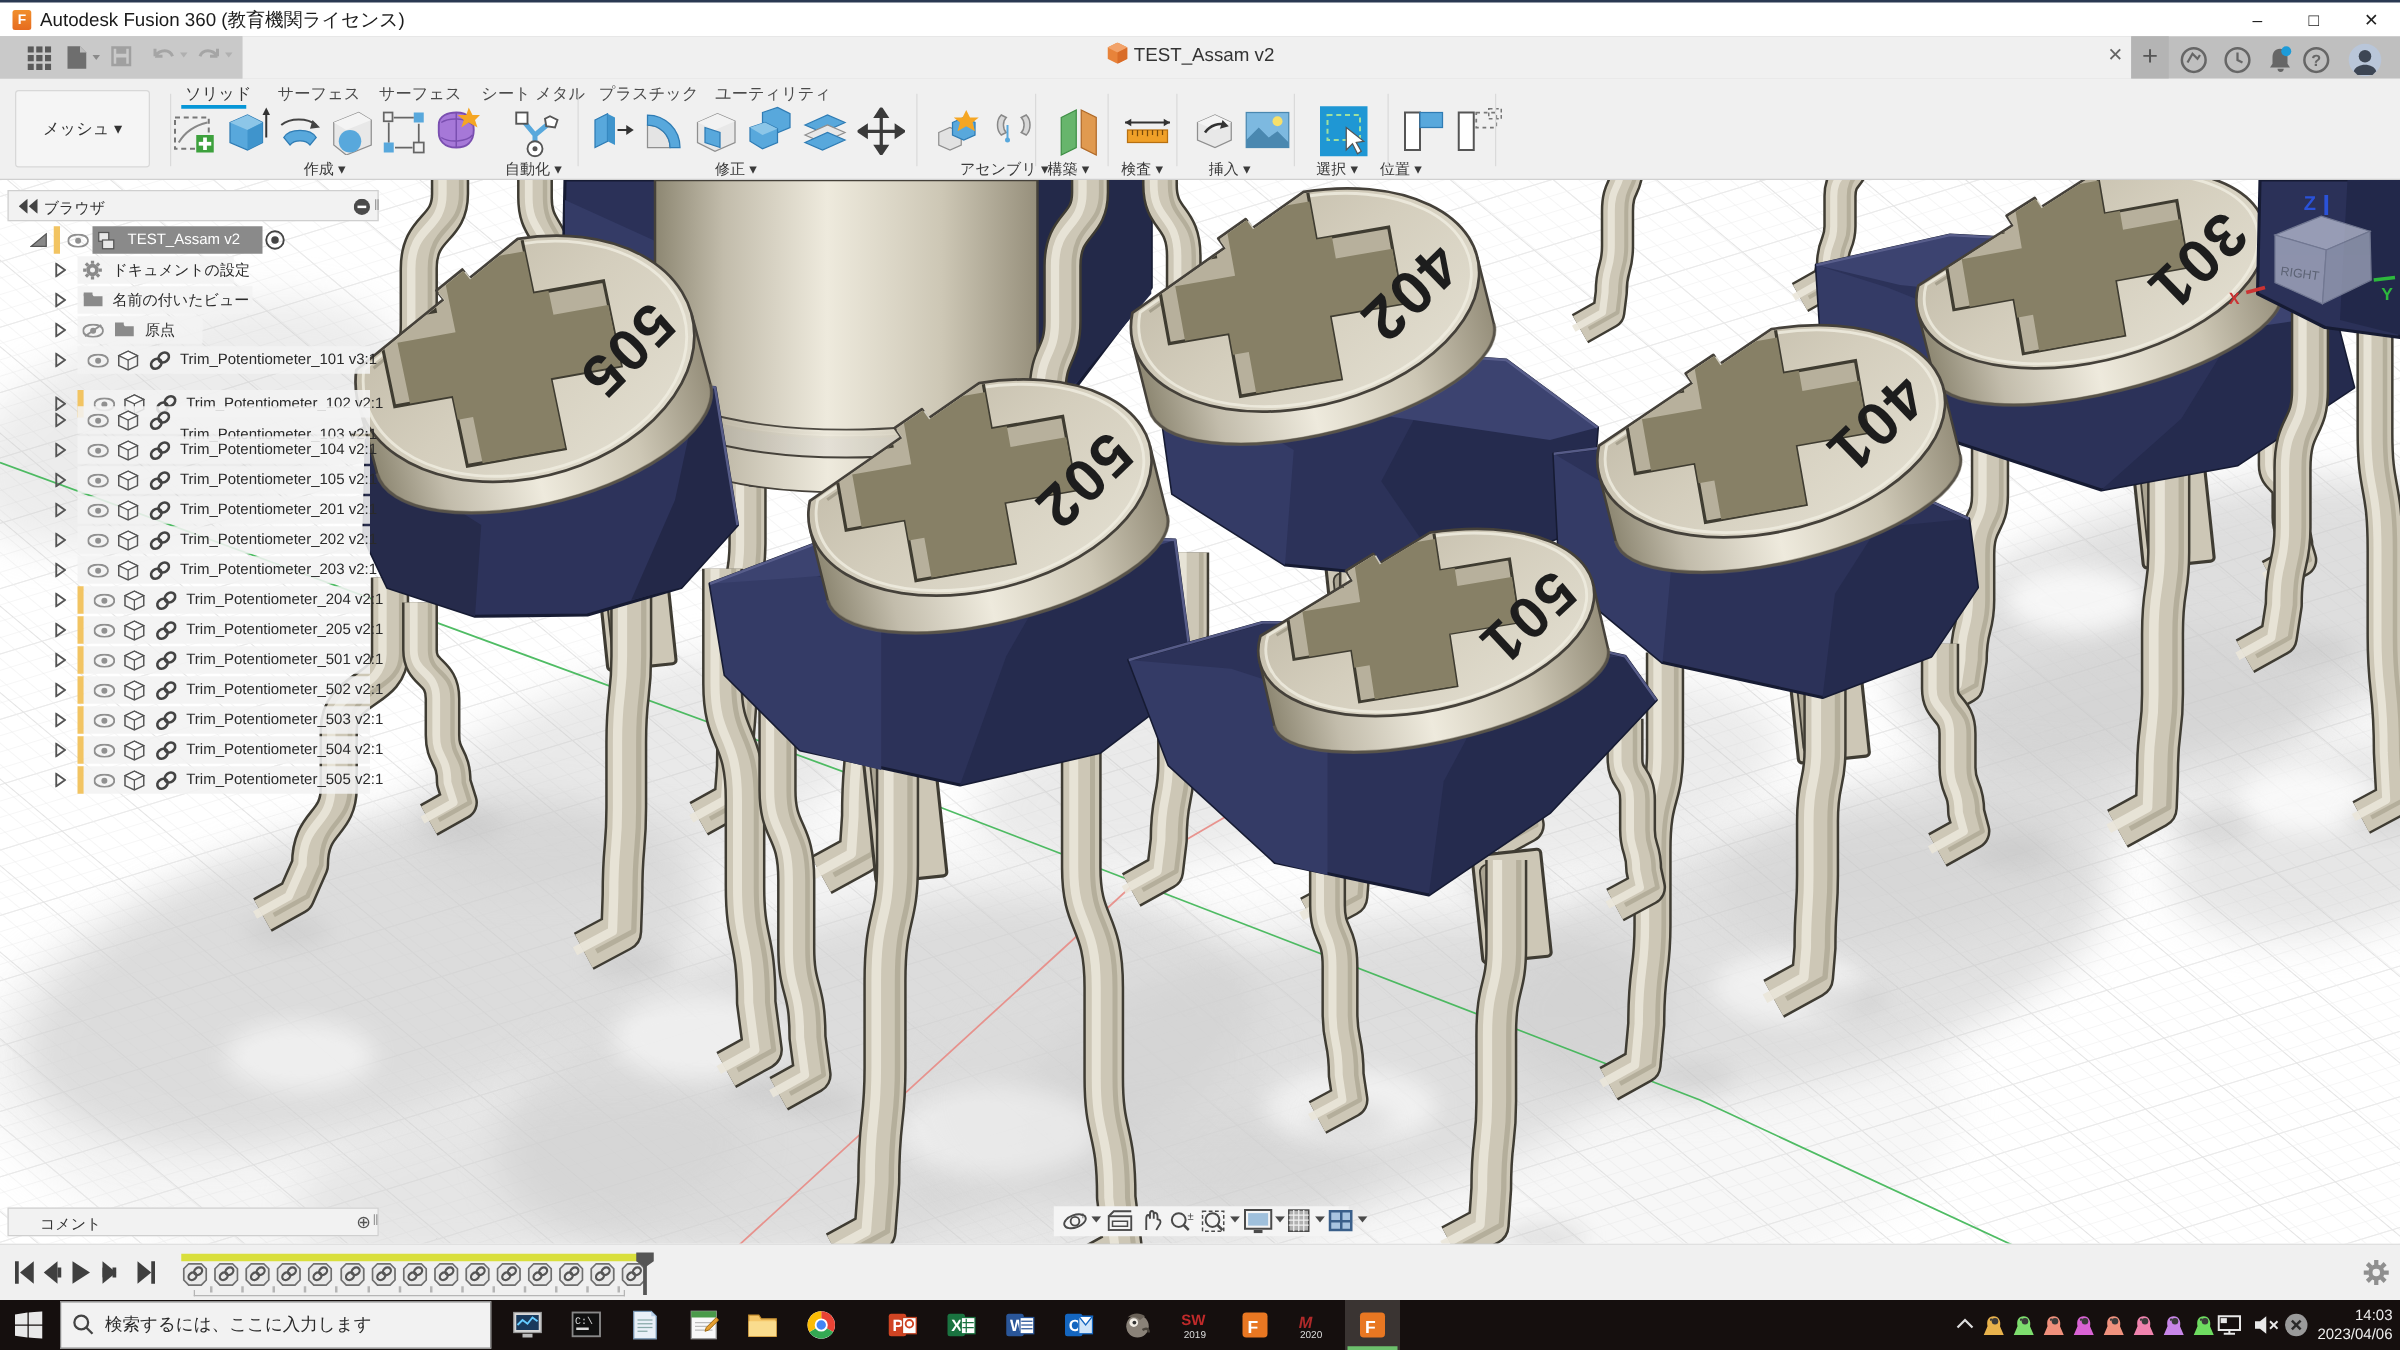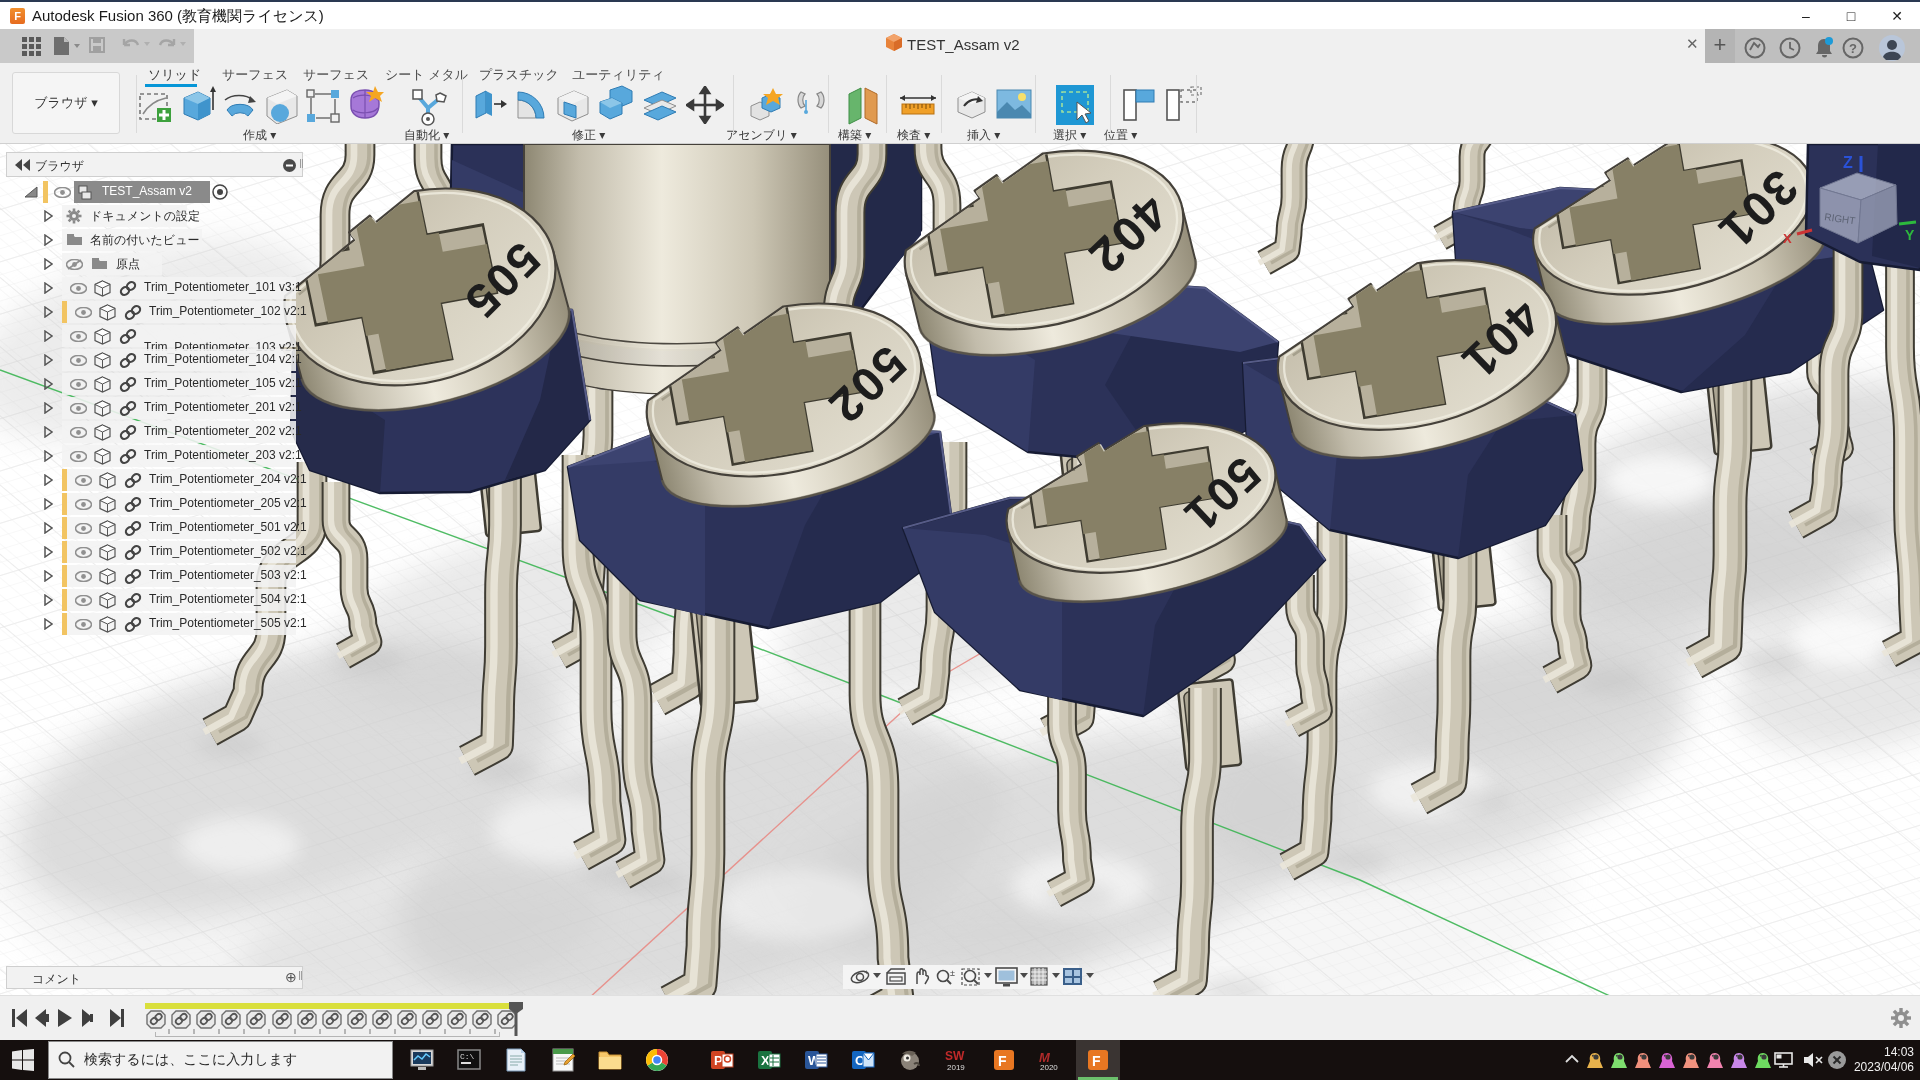--- a/index.html
+++ b/index.html
@@ -542,21 +542,21 @@
         <text x="11" y="15.5" text-anchor="middle" font-size="13" font-weight="bold" fill="#666">?</text>
       </svg>
 <svg class="abs" style="left:1878px;top:5px" width="28" height="28">
 <circle cx="14" cy="14" r="13" fill="#b9c6d9"></circle>
         <circle cx="14" cy="11" r="5" fill="#3d4654"></circle>
 <path d="M5,23 C7,16 21,16 23,23 L20,26 L8,26 Z" fill="#3d4654"></path>
       </svg>
   </div>
 
   <div id="ribbon" class="abs">
-    <div id="designbtn" class="abs">ブラウザ ▾</div>
+    <div id="designbtn" class="abs">メッシュ ▾</div>
     <span class="rtab active abs" style="left:148px">ソリッド</span>
     <div id="solidline" class="abs"></div>
     <span class="rtab abs" style="left:222px">サーフェス</span>
     <span class="rtab abs" style="left:303px">サーフェス</span>
     <span class="rtab abs" style="left:385px">シート メタル</span>
     <span class="rtab abs" style="left:479px">プラスチック</span>
     <span class="rtab abs" style="left:572px">ユーティリティ</span>
     <svg class="abs" style="left:137px;top:25px" width="38" height="38">
         <rect x="3" y="6" width="27" height="25" fill="none" stroke="#777" stroke-width="1.6" stroke-dasharray="4,3"></rect>
 <path d="M6,26 C12,16 20,12 29,10" stroke="#888" stroke-width="1.6" fill="none"></path>
@@ -690,21 +690,21 @@
 <rect x="16" y="4" width="18" height="12" fill="#58a8dc" stroke="#2f7cb4" stroke-width="1"></rect>
       </svg>
 <svg class="abs" style="left:1163px;top:23px" width="40" height="38">
         <rect x="4" y="4" width="12" height="30" fill="#fff" stroke="#555" stroke-width="1.6"></rect>
 <rect x="18" y="4" width="16" height="12" fill="none" stroke="#777" stroke-width="1.4" stroke-dasharray="3,3"></rect>
 <rect x="28" y="1" width="10" height="8" fill="none" stroke="#777" stroke-width="1.2" stroke-dasharray="3,2"></rect>
       </svg>
     <span class="rlabel abs" style="left:243px">作成 ▾</span>
     <span class="rlabel abs" style="left:404px">自動化 ▾</span>
     <span class="rlabel abs" style="left:572px">修正 ▾</span>
-    <span class="rlabel abs" style="left:726px">アセンブリ ▾</span>
+    <span class="rlabel abs" style="left:768px">アセンブリ ▾</span>
     <span class="rlabel abs" style="left:838px">構築 ▾</span>
     <span class="rlabel abs" style="left:897px">検査 ▾</span>
     <span class="rlabel abs" style="left:967px">挿入 ▾</span>
     <span class="rlabel abs" style="left:1053px">選択 ▾</span>
     <span class="rlabel abs" style="left:1104px">位置 ▾</span>
     <div class="rsep abs" style="left:136px"></div>
     <div class="rsep abs" style="left:462px"></div>
     <div class="rsep abs" style="left:733px"></div>
     <div class="rsep abs" style="left:828px"></div>
     <div class="rsep abs" style="left:886px"></div>
@@ -812,21 +812,21 @@
           <line x1="8.5" y1="8" x2="8.5" y2="16" stroke="#555" stroke-width="1"></line>
         </svg>
 <svg class="abs" style="left:113px;top:4px" width="18" height="17">
           <g fill="none" stroke="#444" stroke-width="2.2">
             <ellipse cx="6" cy="11" rx="4.4" ry="3.6" transform="rotate(-40 6 11)"></ellipse>
             <ellipse cx="12" cy="6" rx="4.4" ry="3.6" transform="rotate(-40 12 6)"></ellipse>
           </g>
         </svg>
 <span class="abs" style="left:138px;top:4px">Trim_Potentiometer_101 v3:1</span>
 </div>
-<div class="brow abs" style="left:0;top:148px;width:297px">
+<div class="brow abs" style="left:0;top:159px;width:297px">
 <svg class="abs" style="left:38px;top:6px" width="9" height="12">
           <polygon points="1,1 8,6 1,11" fill="none" stroke="#555" stroke-width="1.5"></polygon>
         </svg>
 <div class="abs" style="left:56px;top:1px;width:5px;height:22px;background:#f2c462"></div>
 <div class="bg" style="left:61px;width:229px"></div>
 <svg class="abs" style="left:69px;top:7px" width="17" height="11">
           <ellipse cx="8.5" cy="5.5" rx="8" ry="5" fill="none" stroke="#909090" stroke-width="1.6"></ellipse>
           <circle cx="8.5" cy="5.5" r="2.4" fill="#909090"></circle>
         </svg>
 <svg class="abs" style="left:93px;top:4px" width="17" height="17">

